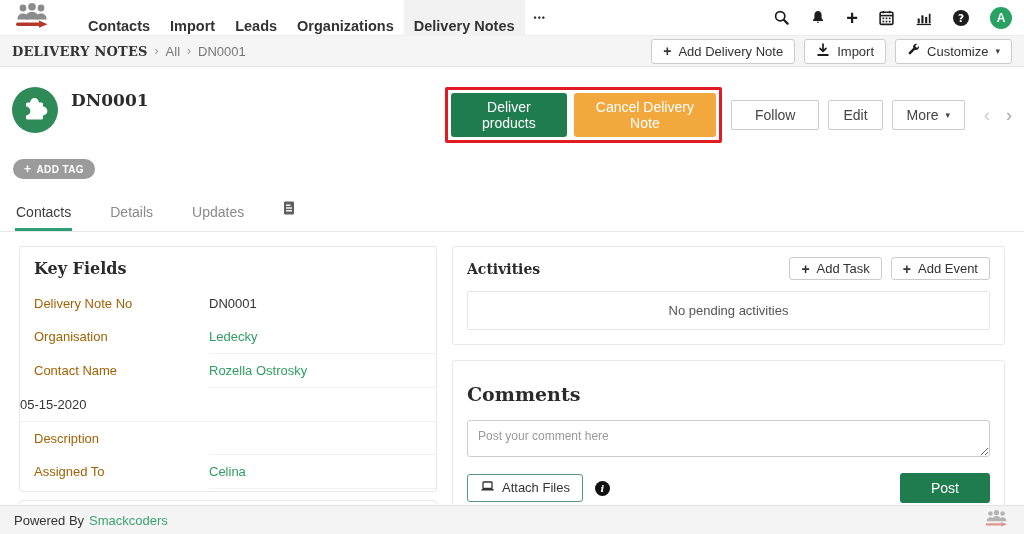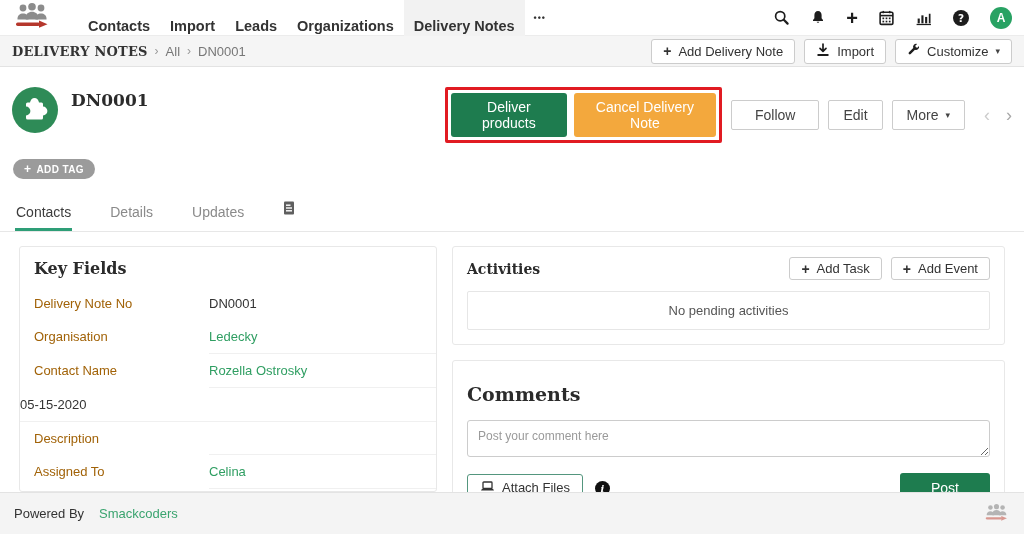--- a/index.html
+++ b/index.html
@@ -80,22 +80,22 @@
   .cmt { margin-top:15px; padding:14px 14px 16px; }
   .cmt-title { font-family:"DejaVu Serif", serif; font-weight:700; font-size:19px; color:#2b2b2b; margin:8px 0 15px; }
   .cmt textarea { width:100%; height:37px; border:1px solid #ccc; border-radius:3px; padding:8px 10px; font-family:"Liberation Sans", sans-serif; font-size:12px; color:#333; resize:vertical; }
   .cmt textarea::placeholder { color:#9a9a9a; }
   .cmt-foot { display:flex; align-items:center; margin-top:12px; }
   .attach-btn { display:inline-flex; align-items:flex-start; gap:7px; border:1px solid #54967e; background:#fff; border-radius:3px; padding:5px 12px; font-size:13px; color:#333; cursor:pointer; }
   .info-dot { width:15px; height:15px; border-radius:50%; background:#111; color:#fff; font-size:10px; font-weight:700; font-family:"DejaVu Serif", serif; font-style:italic; display:flex; align-items:center; justify-content:center; margin-left:12px; cursor:pointer; }
   .post-btn { margin-left:auto; background:#1e7c4f; color:#fff; border:none; border-radius:3px; padding:7px 31px; font-size:14px; cursor:pointer; }
 
   
-  .footer { position:absolute; left:0; right:0; bottom:0; height:42px; background:#f4f4f4; border-top:1px solid #e3e3e3; display:flex; align-items:center; padding:0 14px; font-size:13px; color:#333; z-index:5; }
-  .footer-brand { color:#3aa46f; margin-left:15px; cursor:pointer; }
+  .footer { position:absolute; left:0; right:0; bottom:0; height:29px; background:#f4f4f4; border-top:1px solid #e3e3e3; display:flex; align-items:center; padding:0 14px; font-size:13px; color:#333; z-index:5; }
+  .footer-brand { color:#3aa46f; margin-left:5px; cursor:pointer; }
   .footer-logo { margin-left:auto; opacity:.7; }
 </style>
 </head>
 <body>
 
 <div class="app">
 
   <div class="topnav">
     <div class="brand">
       <span>

